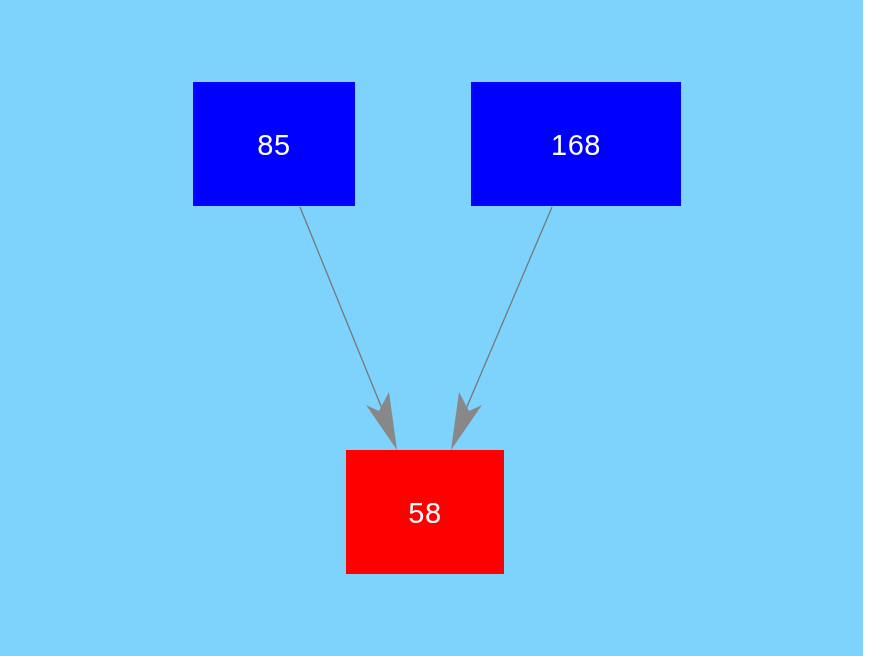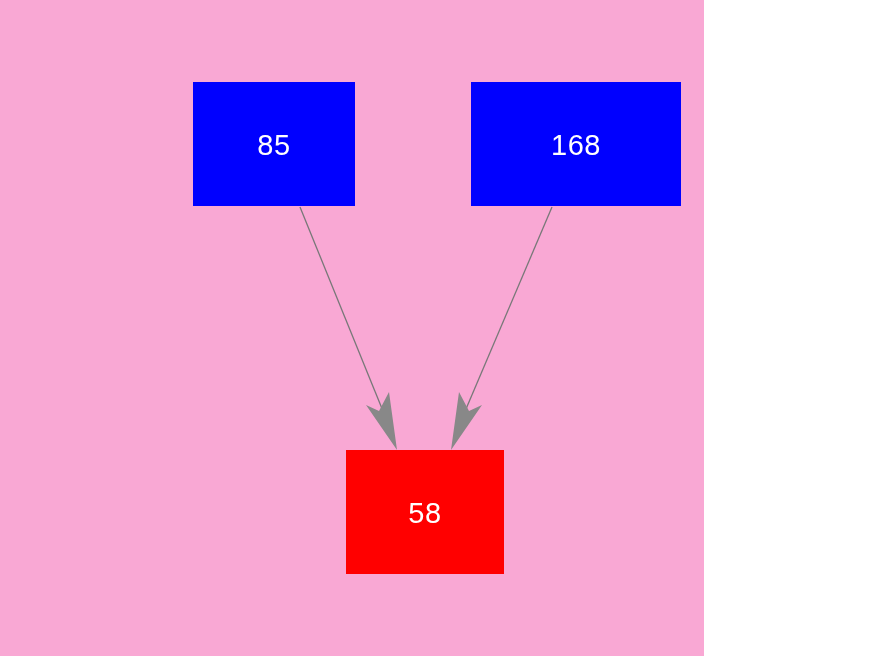--- a/index.html
+++ b/index.html
@@ -6,23 +6,23 @@
   html, body {
     margin: 0;
     padding: 0;
     background: #ffffff;
   }
   body {
     font-family: "Liberation Sans", "DejaVu Sans", sans-serif;
   }
   #canvas {
     position: relative;
-    width: 704px;
+    width: 863px;
     height: 656px;
-    background: #f9a8d4;
+    background: #7dd3fc;
     overflow: hidden;
   }
   #graph-svg {
     position: absolute;
     left: 0;
     top: 0;
     width: 875px;
     height: 656px;
   }
   .node-rect {

